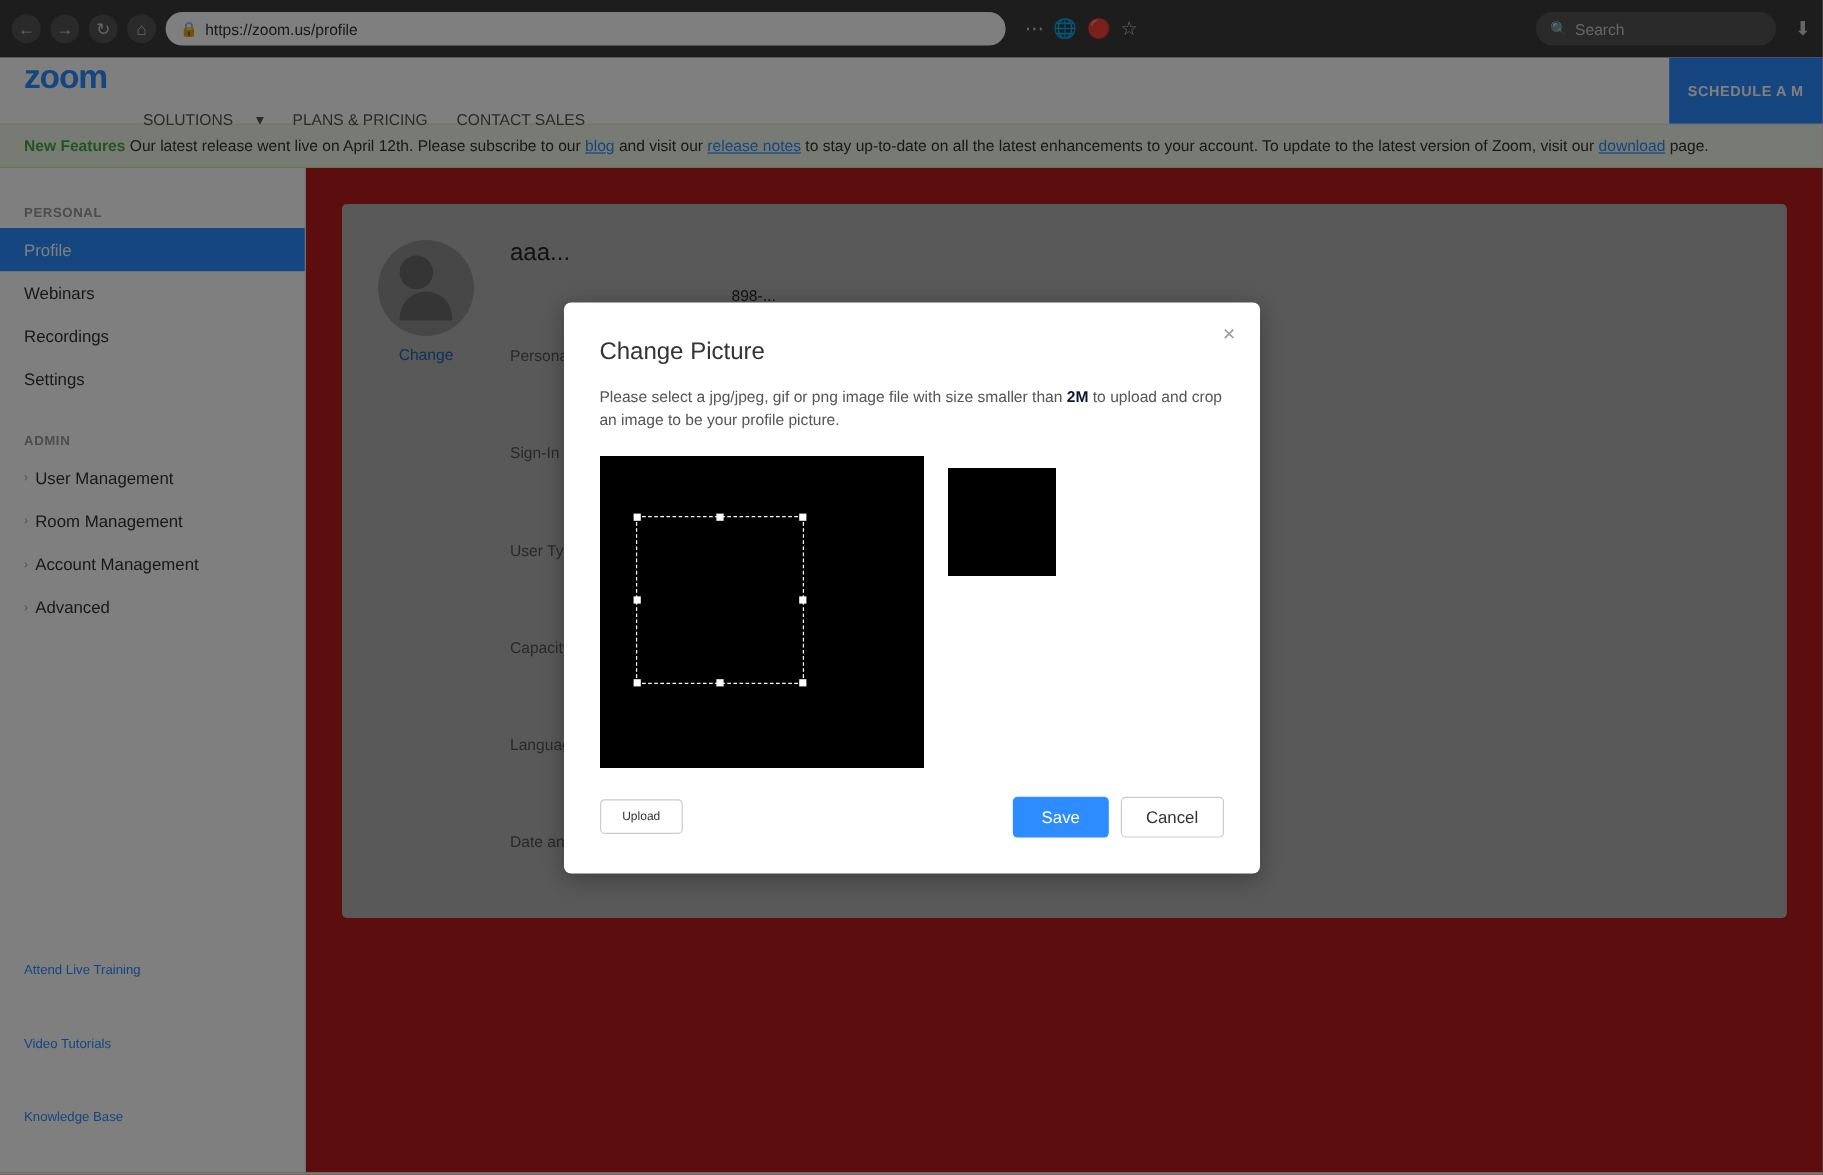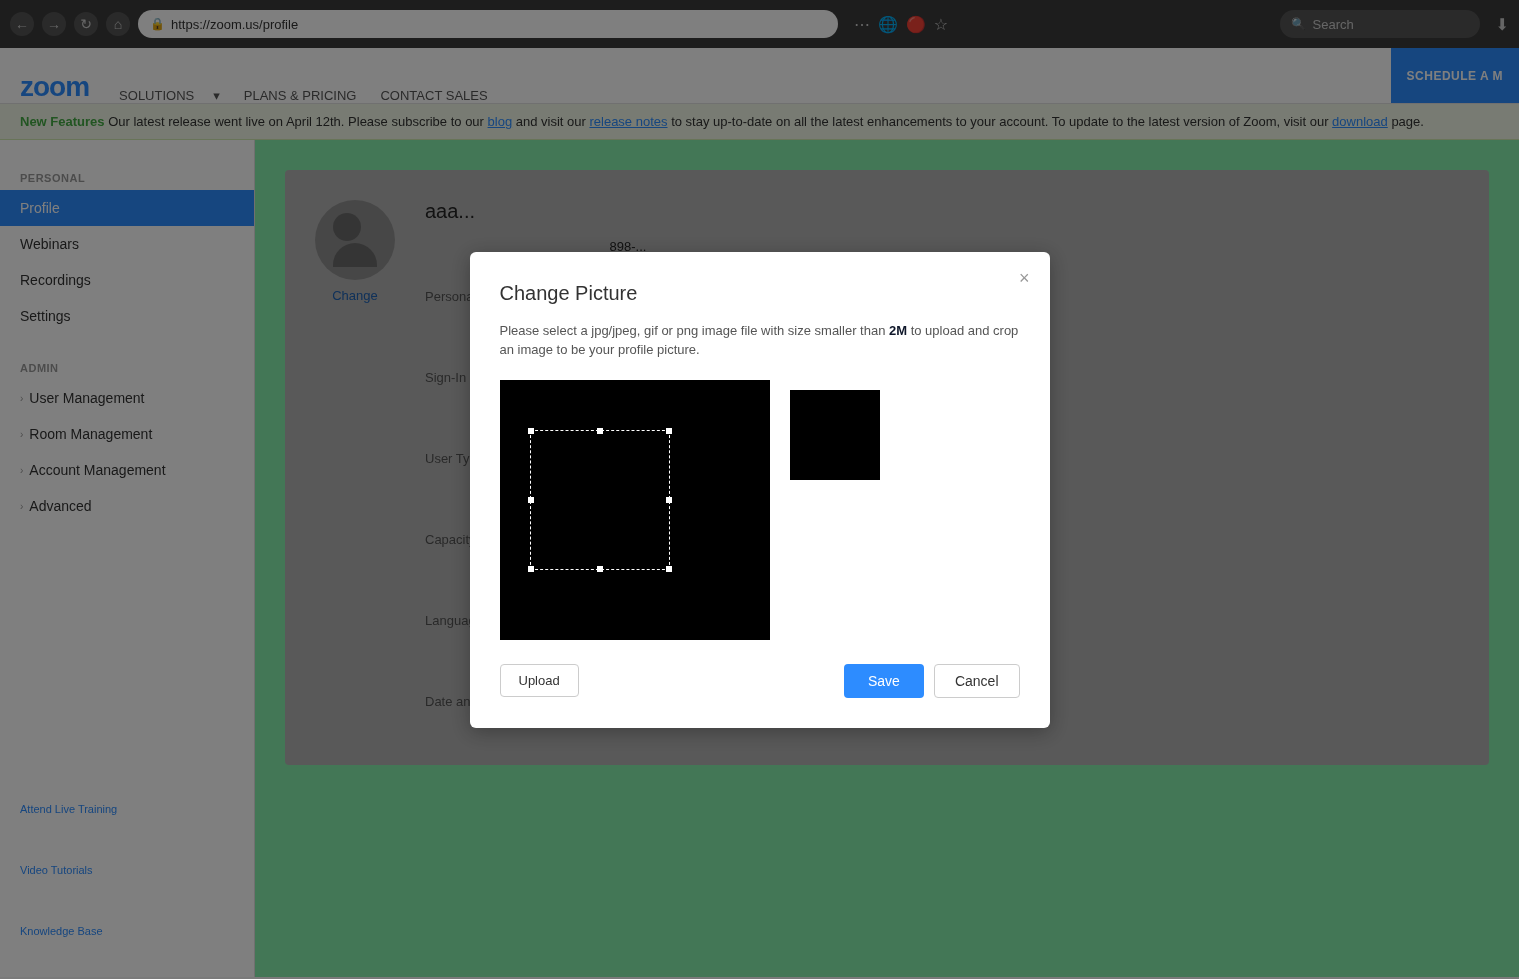--- a/index.html
+++ b/index.html
@@ -45,21 +45,21 @@
       margin-left: auto;
     }
     .browser-icons { display: flex; gap: 8px; align-items: center; margin-left: 8px; }
     .browser-icon { color: #ccc; font-size: 16px; cursor: pointer; }
 
     
     .top-nav {
       background: white;
       height: 56px;
       display: flex;
-      align-items: flex-end;
+      align-items: flex-start;
       padding: 0 20px;
       border-bottom: 1px solid #e0e0e0;
       position: relative;
     }
     .zoom-logo {
       color: #2D8CFF;
       font-size: 28px;
       font-weight: 900;
       letter-spacing: -1px;
       margin-right: 30px;
@@ -91,21 +91,21 @@
       color: #333;
       border-bottom: 1px solid #d0e8b0;
     }
     .banner strong { color: #4a4; }
     .banner a { color: #2D8CFF; text-decoration: underline; cursor: pointer; }
 
     
     .page-layout {
       display: flex;
       min-height: calc(979px - 48px - 56px - 38px);
-      background: #86efac;
+      background: #b91c1c;
     }
 
     
     .sidebar {
       width: 255px;
       background: white;
       border-right: 1px solid #e0e0e0;
       padding: 20px 0;
       flex-shrink: 0;
       display: flex;
@@ -262,21 +262,21 @@
     }
     .modal-footer {
       display: flex;
       justify-content: space-between;
       align-items: center;
     }
     .btn-upload {
       background: white;
       border: 1px solid #ccc;
       color: #333;
-      font-size: 13px;
+      font-size: 10px;
       padding: 8px 18px;
       border-radius: 4px;
       cursor: pointer;
     }
     .modal-action-btns { display: flex; gap: 10px; }
     .btn-save {
       background: #2D8CFF;
       color: white;
       border: none;
       font-size: 14px;

